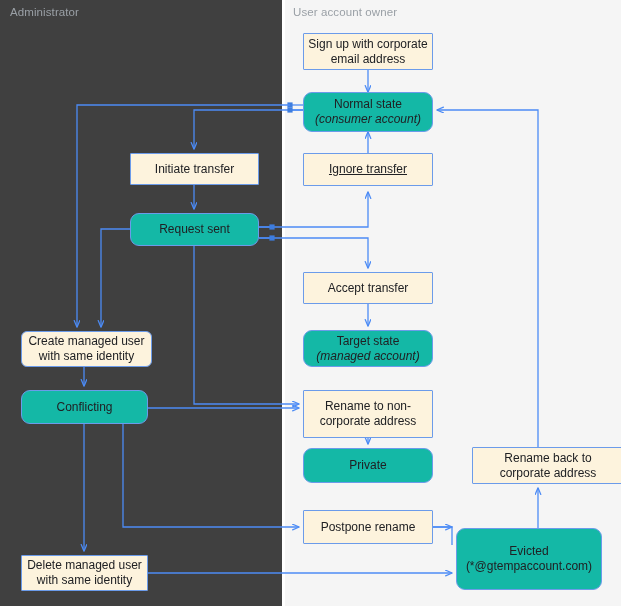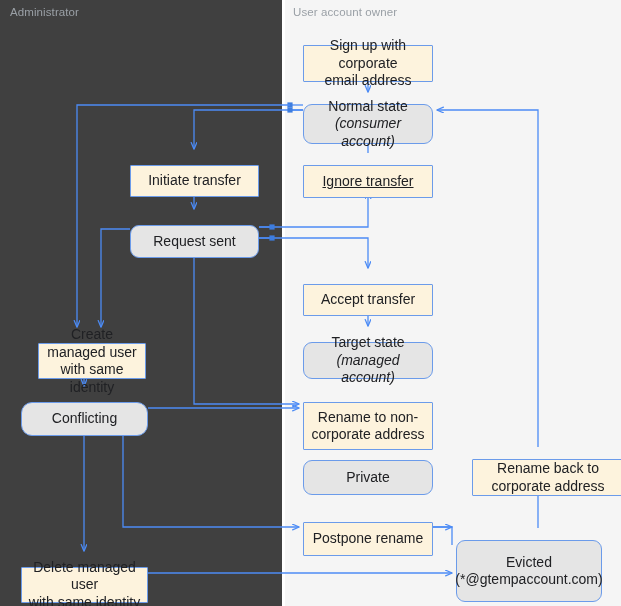--- a/index.html
+++ b/index.html
@@ -8,24 +8,24 @@
   #stage{position:relative;width:621px;height:606px;overflow:hidden;background:#fff;}
   .lane{position:absolute;top:0;height:606px;}
   #lane-admin{left:0;width:282px;background:#404040;}
   #lane-user{left:285px;width:336px;background:#f5f5f5;}
   .lane-title{position:absolute;top:6px;font-size:11.5px;color:#9aa0a6;
               letter-spacing:.1px;white-space:nowrap;}
   #lane-admin .lane-title{left:10px;}
   #lane-user .lane-title{left:8px;}
   svg#edges{position:absolute;left:0;top:0;width:621px;height:606px;overflow:visible;}
   .node{position:absolute;box-sizing:border-box;display:flex;align-items:center;
-        justify-content:center;text-align:center;font-size:14px;color:#202124;
-        line-height:1.25;padding:2px 4px;margin-top:12px;}
+        justify-content:center;text-align:center;font-size:12px;color:#202124;
+        line-height:1.25;padding:2px 4px;}
   .action{background:#fdf3dd;border:1.2px solid #6b9bea;border-radius:1px;}
-  .state{background:#e5e5e5;border:1.2px solid #6b9bea;border-radius:9px;}
+  .state{background:#14b8a6;border:1.2px solid #6b9bea;border-radius:9px;}
   .node i{font-style:italic;display:block;}
   .node span.l2{display:block;}
 </style>
 </head>
 <body>
 
 <div id="stage">
 
   <div class="lane" id="lane-admin">
     <div class="lane-title">Administrator</div>
@@ -153,28 +153,28 @@
   </div>
 
   <div class="node action" style="left:130px;top:153px;width:129px;height:32px;">
     <span>Initiate transfer</span>
   </div>
 
   <div class="node state" style="left:130px;top:213px;width:129px;height:33px;">
     <span>Request sent</span>
   </div>
 
-  <div class="node action" style="left:38px;top:331px;width:108px;height:36px;">
+  <div class="node action" style="left:21px;top:331px;width:131px;height:36px;border-radius:6px;">
     <div>
       <span class="l1">Create managed user</span>
       <span class="l2">with same identity</span>
     </div>
   </div>
 
-  <div class="node state" style="left:21px;top:390px;width:127px;height:34px;border-radius:11px;">
+  <div class="node state" style="left:21px;top:390px;width:127px;height:34px;">
     <span>Conflicting</span>
   </div>
 
   <div class="node action" style="left:21px;top:555px;width:127px;height:36px;">
     <div>
       <span class="l1">Delete managed user</span>
       <span class="l2">with same identity</span>
     </div>
   </div>
 

